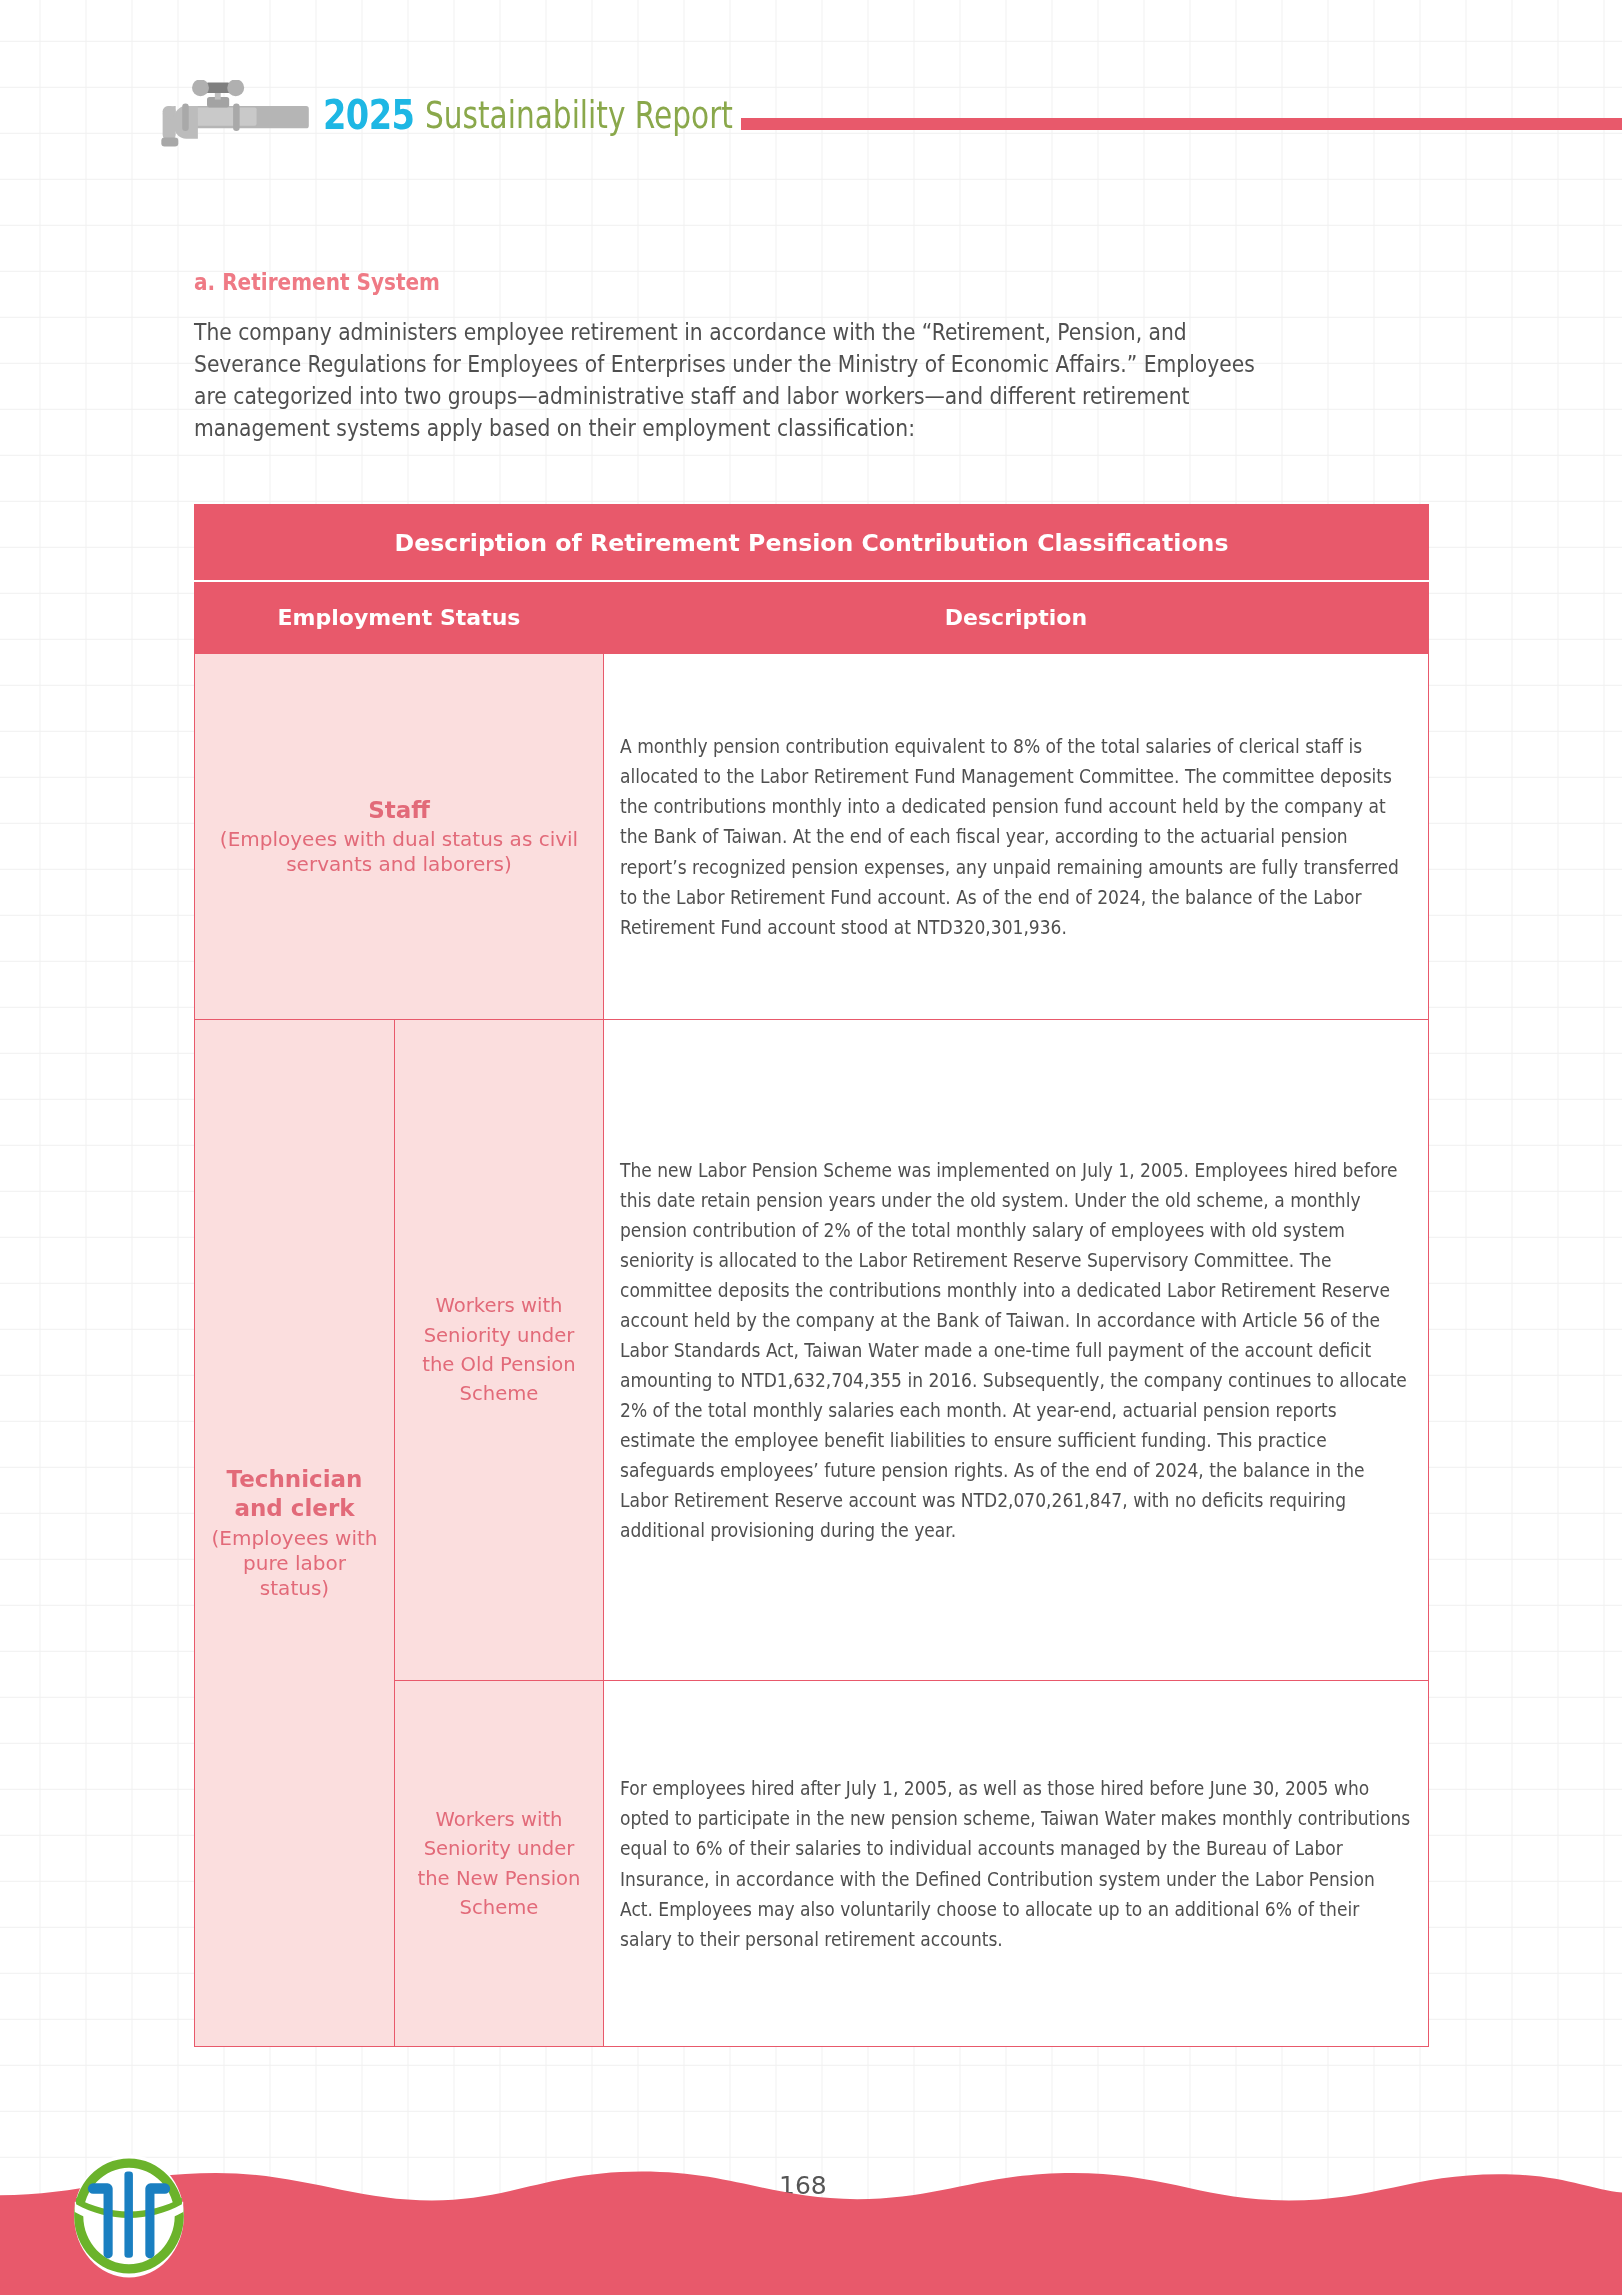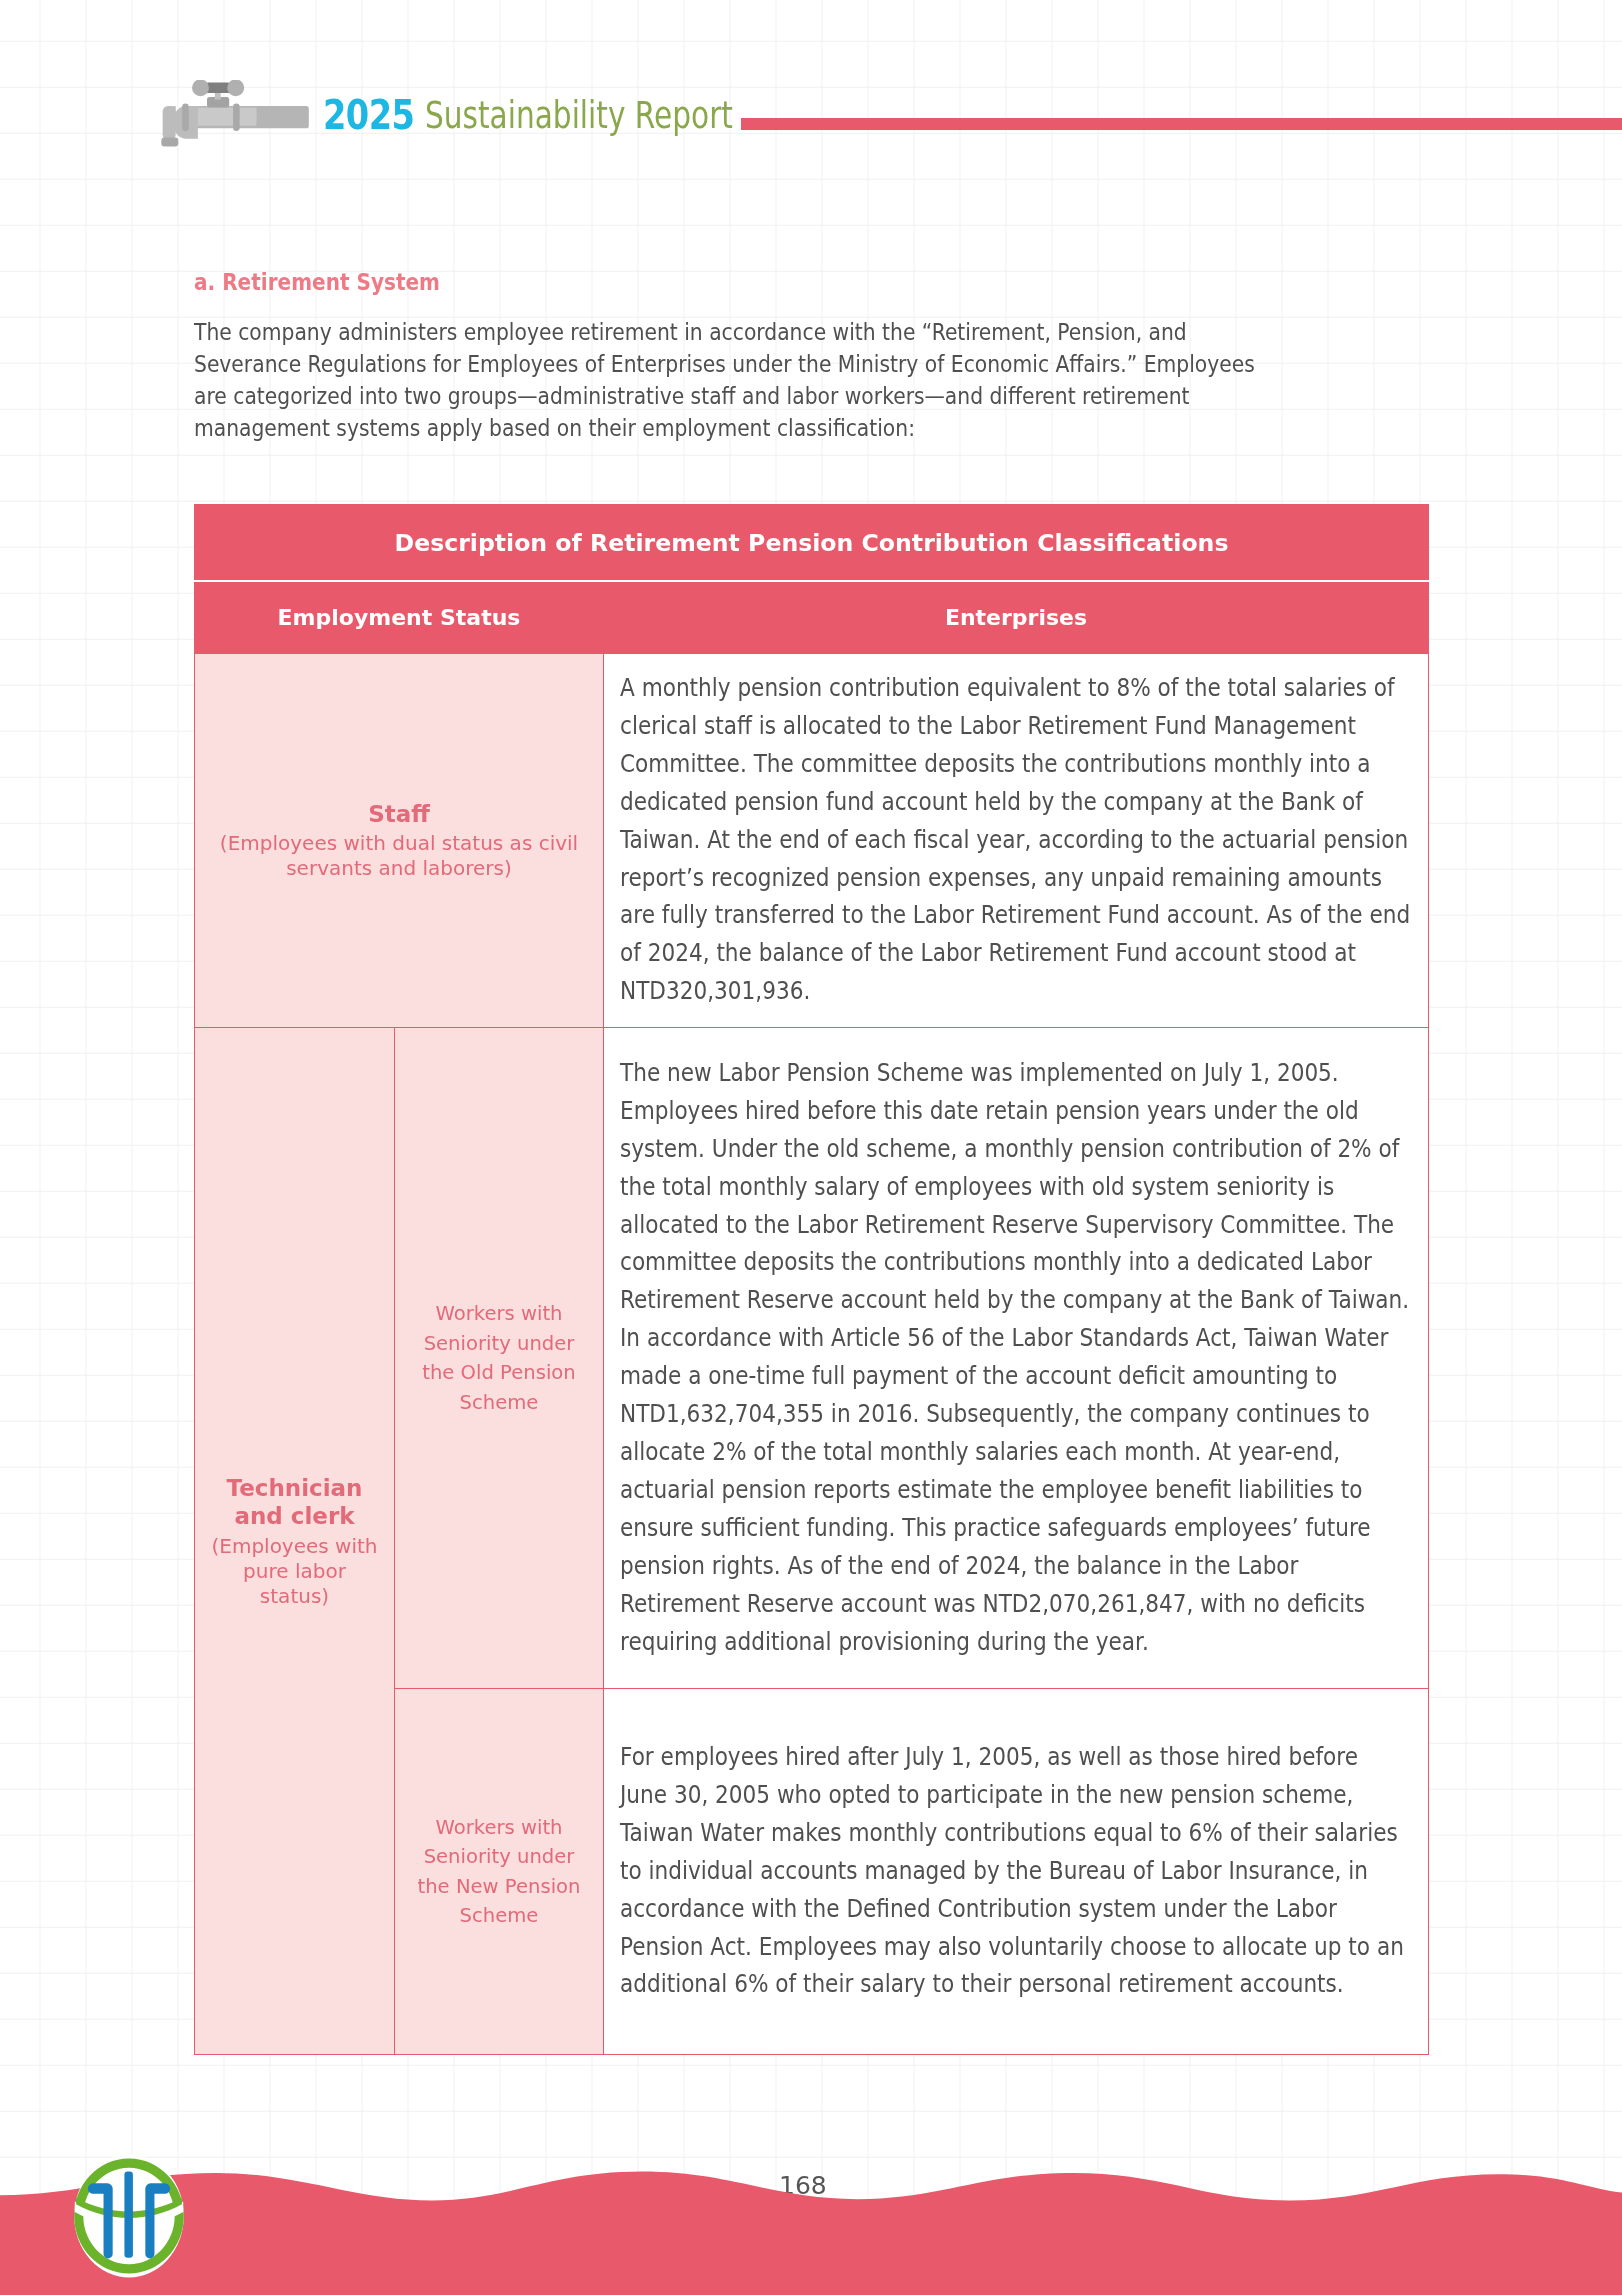--- a/index.html
+++ b/index.html
@@ -164,21 +164,21 @@
     font-family: "DejaVu Sans", sans-serif;
     font-size: 19.6px;
     font-weight: normal;
     line-height: 1.5;
     padding: 9.2px 11.8px;
   }
   .desc-cell {
     background: #ffffff;
     color: #4f4f4f;
     font-family: "DejaVu Sans", sans-serif;
-    font-size: 24px;
+    font-size: 19px;
     line-height: 1.58;
     padding: 22px 26px 22px 29px;
     text-align: left;
     vertical-align: middle;
   }
   .desc-inner {
     transform: scaleX(0.90);
     transform-origin: left center;
     width: 111%;
   }
@@ -252,21 +252,21 @@
         <col style="width:200px">
         <col style="width:209px">
         <col style="width:825px">
       </colgroup>
       <thead>
         <tr>
           <th class="th-main" colspan="3">Description of Retirement Pension Contribution Classifications</th>
         </tr>
         <tr>
           <th class="th-sub" colspan="2">Employment Status</th>
-          <th class="th-sub">Enterprises</th>
+          <th class="th-sub">Description</th>
         </tr>
       </thead>
       <tbody>
         <tr style="height:366px">
           <td class="cat-cell" colspan="2">
             <span class="cat-title">Staff</span>
             <span class="cat-sub">(Employees with dual status as civil servants and laborers)</span>
           </td>
           <td class="desc-cell">
             <div class="desc-inner">A monthly pension contribution equivalent to 8% of the total salaries of clerical staff is allocated to the Labor Retirement Fund Management Committee. The committee deposits the contributions monthly into a dedicated pension fund account held by the company at the Bank of Taiwan. At the end of each fiscal year, according to the actuarial pension report’s recognized pension expenses, any unpaid remaining amounts are fully transferred to the Labor Retirement Fund account. As of the end of 2024, the balance of the Labor Retirement Fund account stood at NTD320,301,936.</div>

